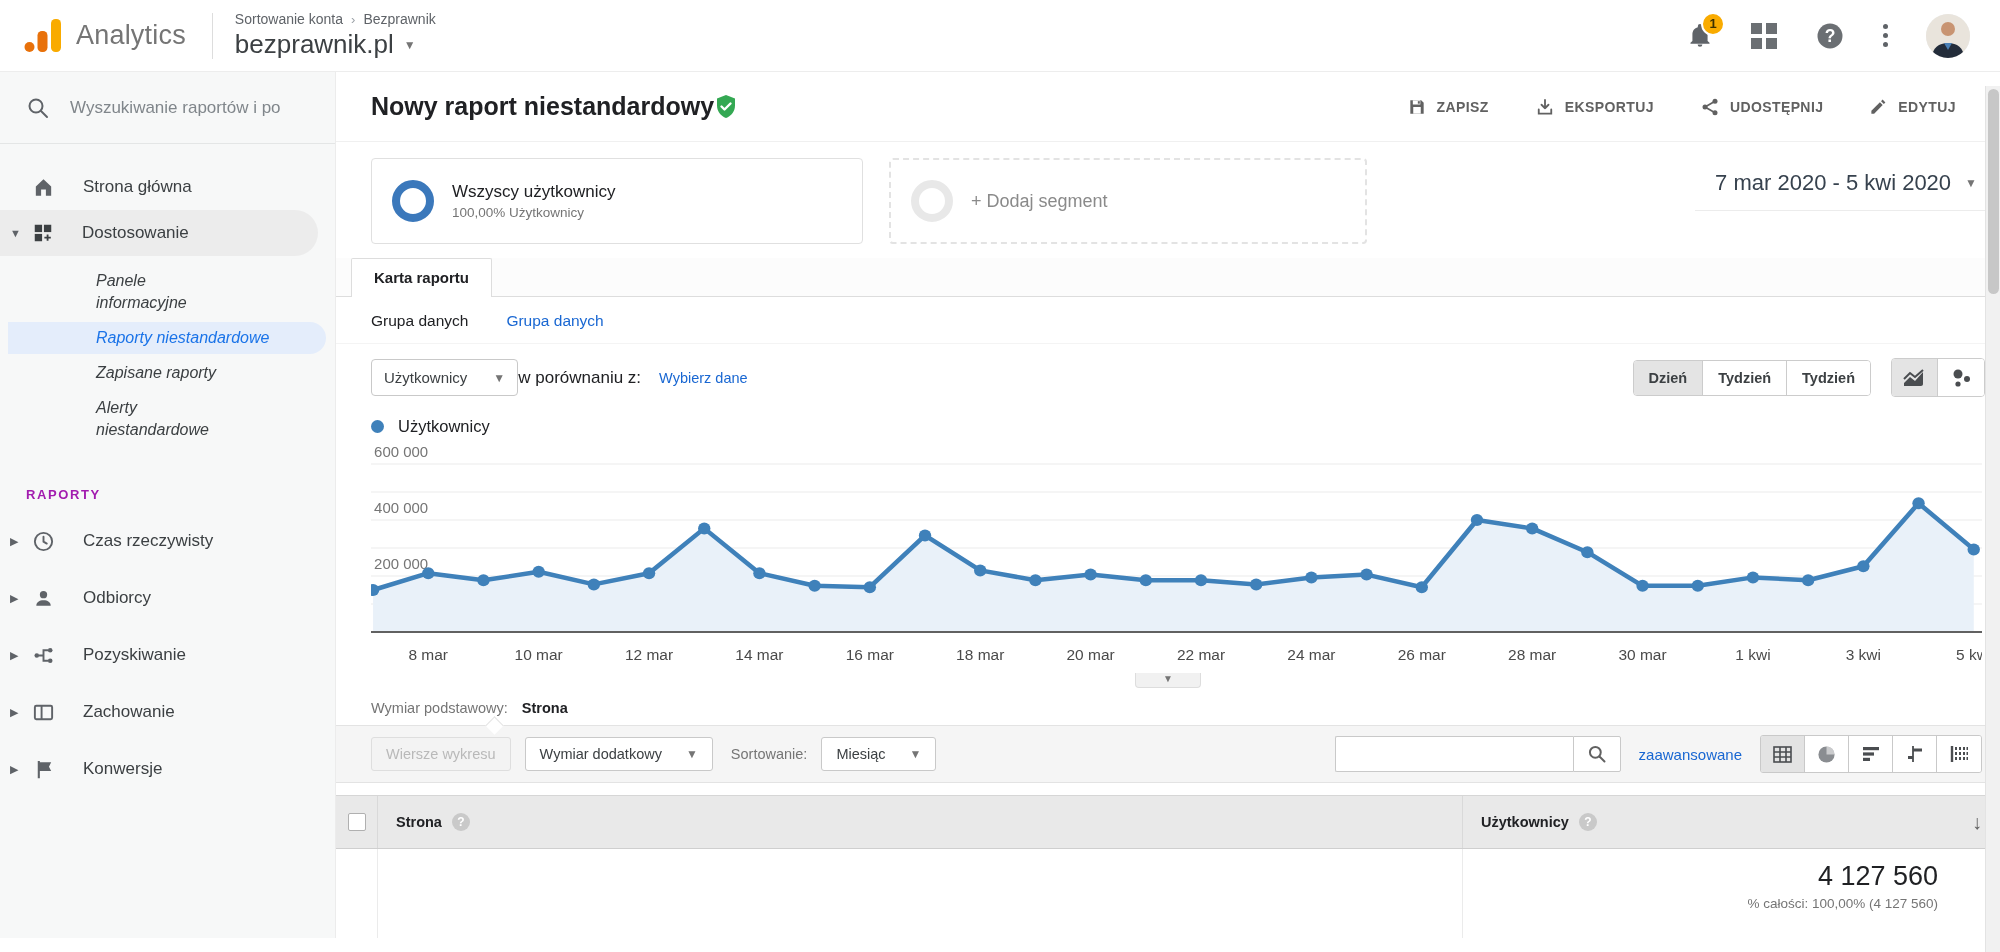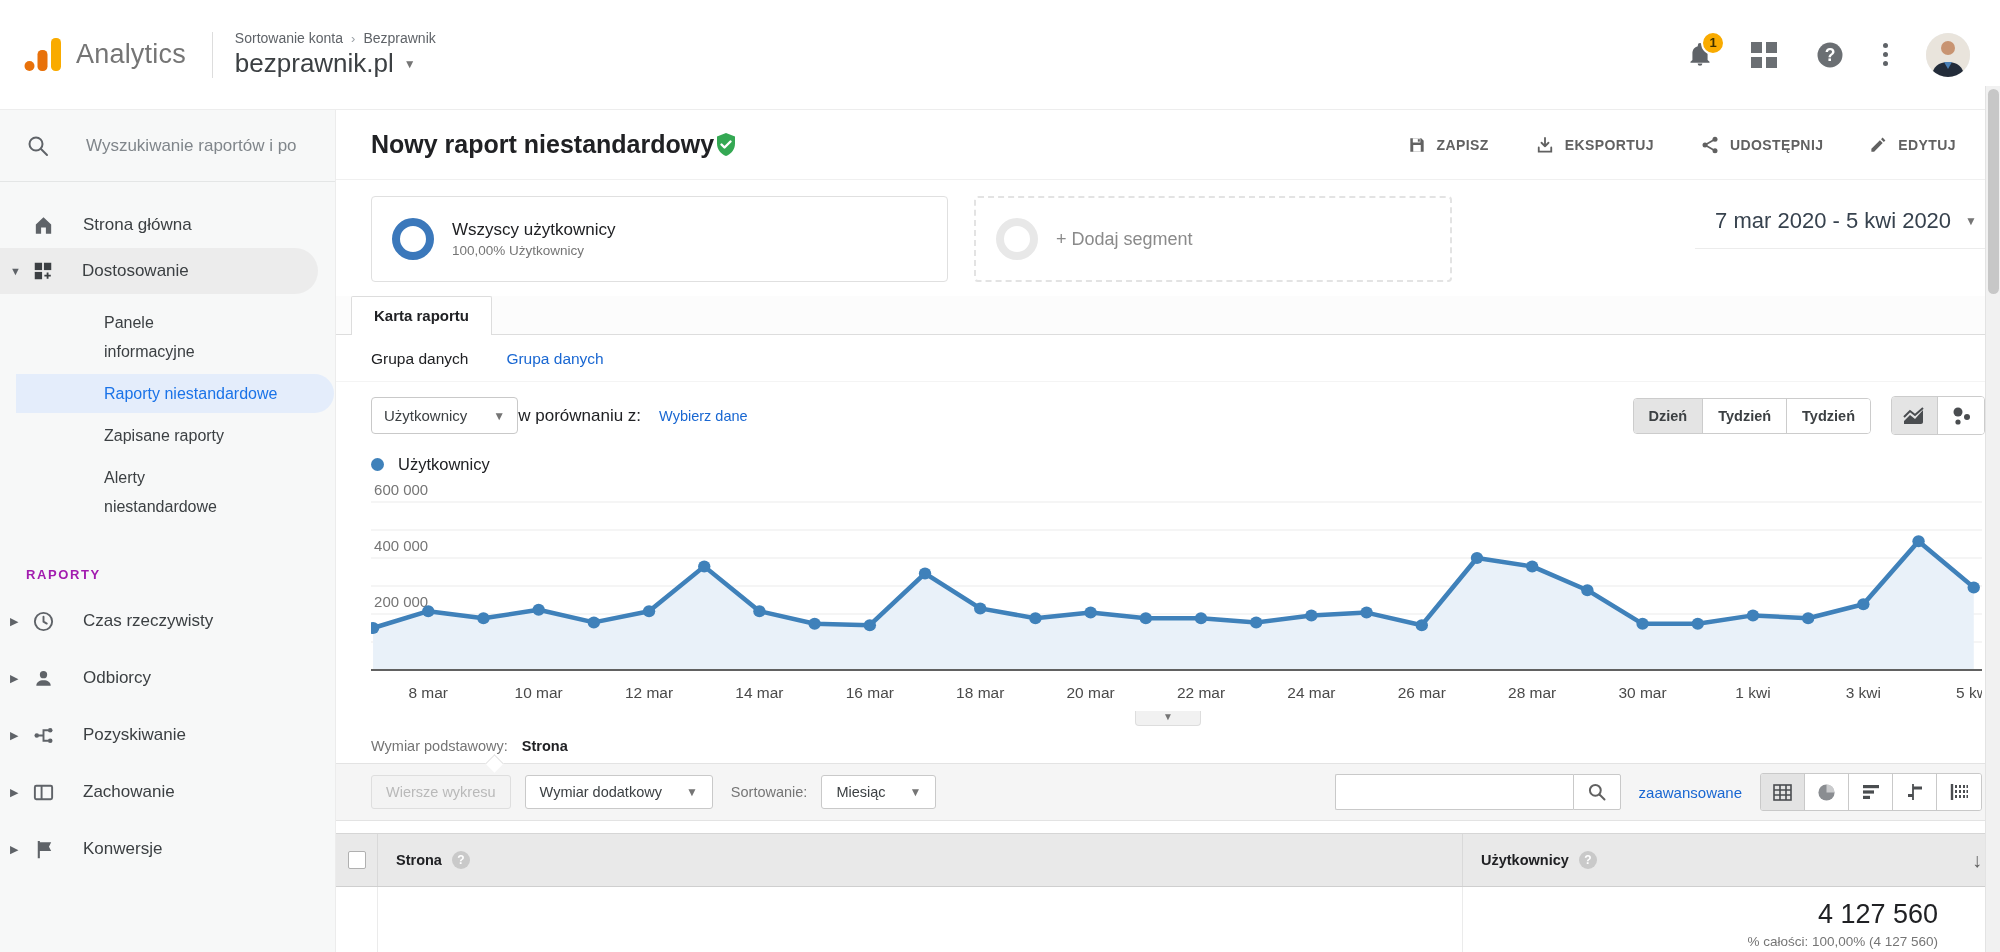--- a/index.html
+++ b/index.html
@@ -1,21 +1,21 @@
 <!DOCTYPE html>
 <html><head>
 <meta charset="utf-8">
 <style>
   * { box-sizing: border-box; margin: 0; padding: 0; }
   html,body { width:2000px; height:952px; overflow:hidden; background:#fff;
     font-family:"Liberation Sans", sans-serif; color:#3c4043; }
   svg { display:block; }
 
   
-  .app-header { height:110px; display:flex; align-items:center; padding:0 30px 0 24px;
+  .app-header { height:72px; display:flex; align-items:center; padding:0 30px 0 24px;
     background:#fff; border-bottom:1px solid #ededed; position:relative; }
   .logo-wrap { display:flex; align-items:center; gap:14px; }
   .brand-name { font-size:27px; color:#757575; letter-spacing:.2px; }
   .hdr-divider { width:1px; height:46px; background:#ddd; margin:0 22px 0 26px; }
   .crumb-block { display:flex; flex-direction:column; gap:2px; }
   .crumb-top { font-size:14px; color:#5f6368; display:flex; gap:8px; align-items:center; }
   .crumb-sep { color:#9aa0a6; font-size:13px; }
   .prop-row { display:flex; align-items:center; gap:10px; font-size:26px; color:#3c4043; }
   .caret { color:#757575; font-size:12px; }
   .hdr-icons { margin-left:auto; display:flex; align-items:center; gap:38px; }
@@ -29,49 +29,49 @@
   .more-dots i { width:5px; height:5px; border-radius:50%; background:#5f6368; }
   .avatar { width:44px; height:44px; border-radius:50%; overflow:hidden; background:#eceff1; }
 
   
   .shell { display:flex; height:866px; }
   .sidebar { width:335px; background:#f7f8f8; flex:none; }
   .main { flex:1; background:#fff; border-left:1px solid #ececec; display:flex;
     flex-direction:column; position:relative; }
 
   
-  .search-row { height:72px; display:flex; align-items:center; padding-left:26px; gap:36px;
+  .search-row { height:72px; display:flex; align-items:center; padding-left:26px; gap:20px;
     border-bottom:1px solid #e4e6e6; }
   .search-row input { background:transparent; border:none; outline:none; font-size:17px;
     color:#5f6368; width:225px; font-family:inherit; }
   .search-row input::placeholder { color:#80868b; }
   .nav { padding-top:20px; }
   .nav-item { height:46px; display:flex; align-items:center; gap:28px; padding-left:32px;
     font-size:17px; color:#3c4043; position:relative; cursor:pointer; width:318px; }
   .nav-item .twisty { position:absolute; left:10px; font-size:11px; color:#5f6368; }
   .nav-item.active-parent { background:#ececec; border-radius:0 23px 23px 0; }
   .subnav { padding:6px 0 2px 0; }
-  .sub-item { display:block; padding:5px 20px 5px 88px; font-size:16px; line-height:29px;
-    color:#3c4043; width:318px; cursor:pointer; margin:3px 16px; }
+  .sub-item { display:block; padding:5px 20px 5px 88px; font-size:16px; line-height:22px;
+    color:#3c4043; width:318px; cursor:pointer; margin:3px 8px;font-style:italic; }
   .sub-item.selected { color:#1a73e8; background:#e4edfb; border-radius:0 23px 23px 0; }
   .section-label { margin:36px 0 16px 26px; font-size:13px; color:#a21caf;
     letter-spacing:1.6px; font-weight:bold; }
 
   
   .title-row { display:flex; align-items:center; height:70px; padding:0 44px 0 35px;
     border-bottom:1px solid #f0f0f0; }
   .page-title { font-size:25px; font-weight:bold; color:#202124; display:flex;
     align-items:center; }
   .actions { margin-left:auto; display:flex; gap:46px; }
   .action-btn { display:flex; align-items:center; gap:10px; font-size:14px; font-weight:bold;
     color:#616161; letter-spacing:.4px; cursor:pointer; }
 
   
   .segment-row { display:flex; align-items:flex-start; padding:16px 15px 10px 35px; gap:14px; }
-  .seg-card { width:577px; height:86px; border:1px solid #e0e0e0; border-radius:4px;
+  .seg-card { width:492px; height:86px; border:1px solid #e0e0e0; border-radius:4px;
     display:flex; align-items:center; gap:18px; padding:0 20px; background:#fff; cursor:pointer; }
   .seg-card.dashed { width:478px; border:2px dashed #e3e3e3; margin-left:12px; }
   .donut { width:42px; height:42px; border-radius:50%; border:8px solid #3b78bb; flex:none; }
   .donut.gray { border-color:#e8e8e8; }
   .seg-title { font-size:17px; color:#202124; }
   .seg-sub { font-size:13.5px; color:#757575; margin-top:3px; }
   .seg-add-label { font-size:18px; color:#8a8a8a; }
   .date-box { margin-left:auto; padding:12px 8px 14px 20px; border-bottom:1px solid #ececec; }
   .date-text { font-size:22px; color:#37424e; display:flex; align-items:center; gap:14px;
     cursor:pointer; }

